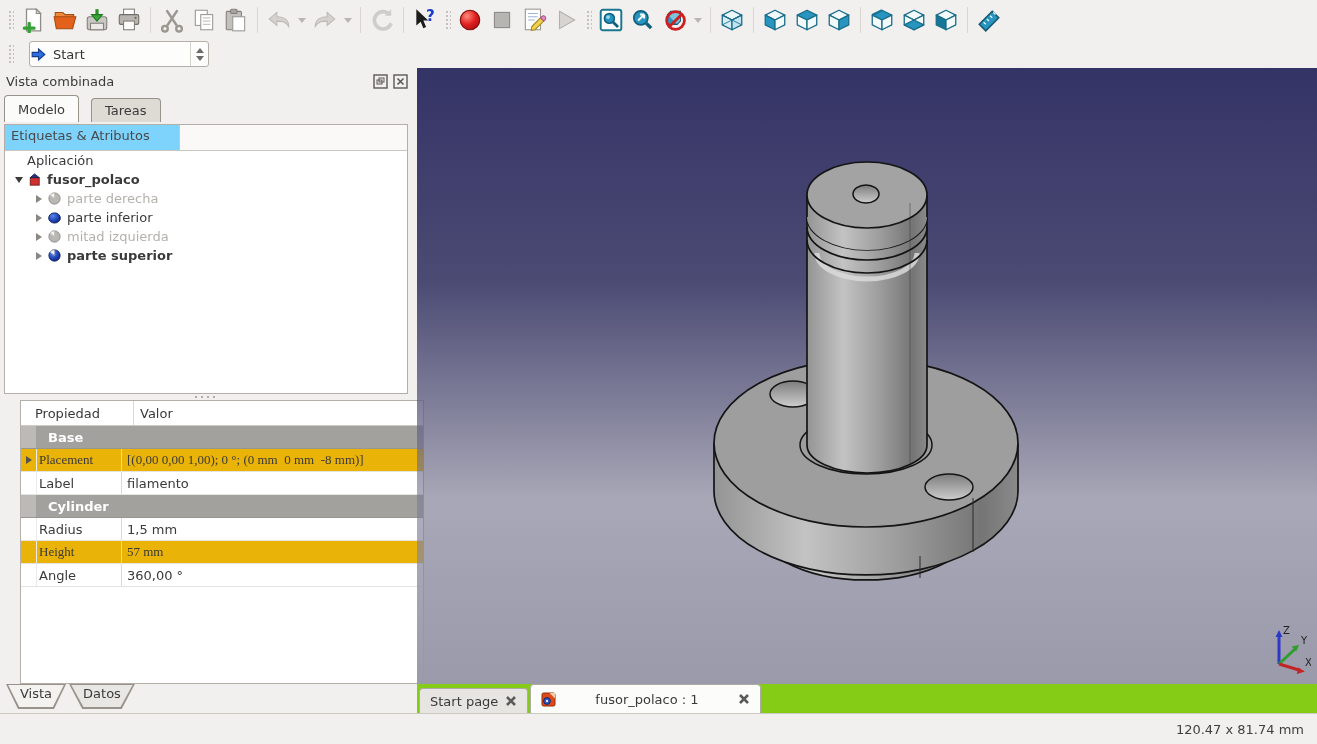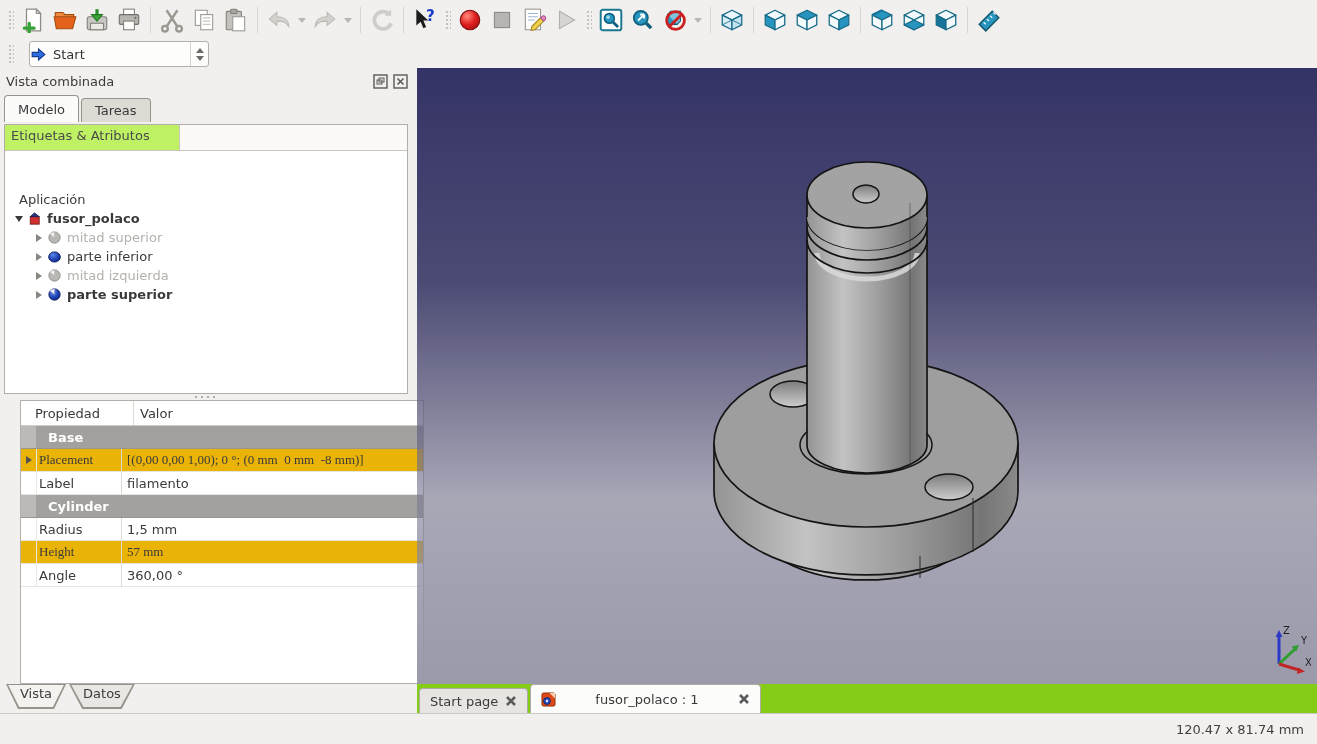--- a/index.html
+++ b/index.html
@@ -23,25 +23,25 @@
   .combo-label{flex:1;padding-left:6px;color:#333;}
   .combo-spin{width:17px;align-self:stretch;border-left:1px solid #d5d2cc;display:flex;flex-direction:column;align-items:center;justify-content:center;gap:3px;}
   .spin-up{width:0;height:0;border-left:4px solid transparent;border-right:4px solid transparent;border-bottom:5px solid #6e6b66;}
   .spin-dn{width:0;height:0;border-left:4px solid transparent;border-right:4px solid transparent;border-top:5px solid #6e6b66;}
   
   #dock{position:absolute;left:0;top:68px;width:412px;height:645px;}
   .dock-title{position:absolute;left:6px;top:6px;color:#3c3c3c;}
   .dock-btns{position:absolute;right:4px;top:5px;display:flex;gap:4px;}
   .dockbtn{width:16px;height:16px;display:flex;align-items:center;justify-content:center;}
   .tabrow{position:absolute;left:4px;top:28px;height:26px;display:flex;align-items:flex-end;}
-  .tab{height:23px;padding:0 13px;display:flex;align-items:center;background:#dedbd5;border:1px solid #97928a;border-bottom:none;border-radius:4px 4px 0 0;margin-right:2px;color:#3a3a3a;}
+  .tab{height:23px;padding:0 13px;display:flex;align-items:center;background:#dedbd5;border:1px solid #97928a;border-bottom:none;border-radius:4px 4px 0 0;margin-right:12px;color:#3a3a3a;}
   .tab.active{height:26px;background:#fbfbfa;}
   .treebox{position:absolute;left:4px;top:56px;width:402px;height:268px;background:#fff;border:1px solid #b3afa8;}
   .treehdr{display:flex;height:25px;border-bottom:1px solid #c9c5bf;}
-  .treehdr .cell{width:168px;background:#bef264;border-right:1px solid #c9c5bf;padding:3px 0 0 6px;color:#4a4a4a;}
+  .treehdr .cell{width:168px;background:#7dd3fc;border-right:1px solid #c9c5bf;padding:3px 0 0 6px;color:#4a4a4a;}
   .treehdr .rest{flex:1;background:#faf9f7;}
   .trow{height:19px;display:flex;align-items:center;}
   .trow .lbl{padding-left:5px;}
   .muted{color:#b4b1ad;}
   .bold{font-weight:bold;}
   .exp-open{width:0;height:0;border-left:4px solid transparent;border-right:4px solid transparent;border-top:6px solid #3a3a3a;margin:0 4px 0 10px;flex:none;}
   .exp-closed{width:0;height:0;border-top:4px solid transparent;border-bottom:4px solid transparent;border-left:6px solid #8a8782;margin:0 5px 0 31px;flex:none;}
   .ticon{width:15px;height:15px;flex:none;}
   .splitter{position:absolute;left:4px;top:324px;width:402px;height:8px;display:flex;align-items:center;justify-content:center;}
   .splitter .dots{width:26px;height:4px;background-image:radial-gradient(#b0ada7 1.2px,transparent 1.4px);background-size:6px 4px;background-position:1px 1px;}
@@ -361,38 +361,38 @@
     <div class="tab">
         <span>Tareas</span>
       </div>
   </div>
 
   <div class="treebox">
     <div class="treehdr">
       <div class="cell">Etiquetas &amp; Atributos</div>
       <div class="rest"></div>
     </div>
-    <div class="trow" style="padding-left:14px;margin-top:39px;">
+    <div class="trow" style="padding-left:22px;">
       <span>Aplicación</span>
     </div>
     <div class="trow">
       <span class="exp-open"></span>
       <svg class="ticon" viewBox="0 0 16 16">
           <rect x="3.5" y="6" width="9.5" height="8" fill="#d03030" stroke="#7a1a1a"></rect>
           <path d="M3.5 6L8 2l5 4z" fill="#2a3580" stroke="#1a2150"></path>
         </svg>
       <span class="lbl bold">fusor_polaco</span>
     </div>
     <div class="trow">
       <span class="exp-closed"></span>
       <svg class="ticon" viewBox="0 0 16 16">
           <circle cx="8" cy="8" r="6" fill="#b9b7b3" stroke="#8f8c87"></circle>
           <path d="M8 8L3.2 4.5A6 6 0 0 1 8 2z" fill="#f4f3f1" stroke="#c4c2be"></path>
         </svg>
-      <span class="lbl muted">mitad superior</span>
+      <span class="lbl muted">parte derecha</span>
     </div>
     <div class="trow">
       <span class="exp-closed"></span>
       <svg class="ticon" viewBox="0 0 16 16">
           <defs>
             <radialGradient id="gBlue" cx="0.35" cy="0.3" r="0.85">
               <stop offset="0" stop-color="#5b86ee"></stop>
               <stop offset="0.6" stop-color="#1d3fae"></stop>
               <stop offset="1" stop-color="#0e2270"></stop>
             </radialGradient>

